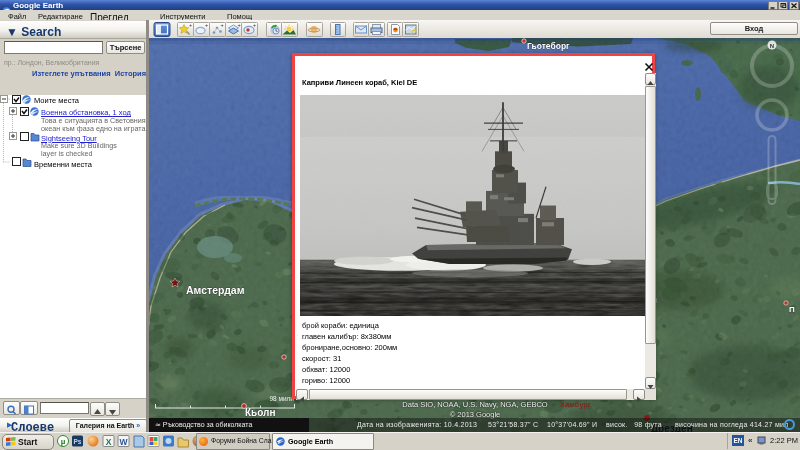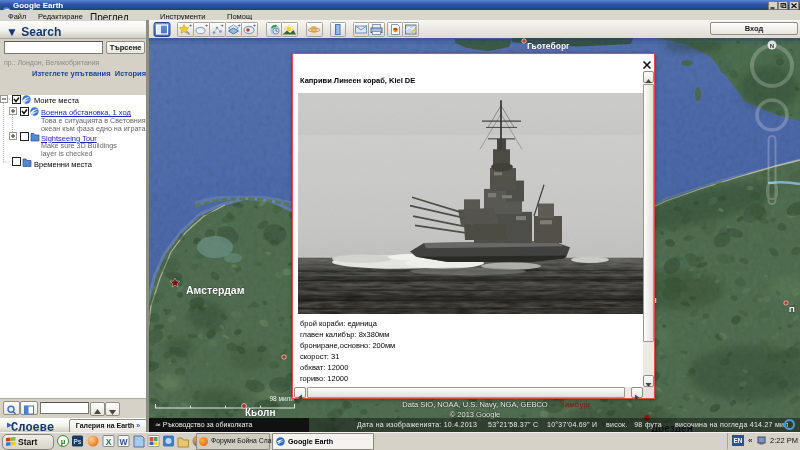--- a/index.html
+++ b/index.html
@@ -873,21 +873,21 @@
 <div class="abs" style="left:400px;top:400px;width:150px;text-align:center;font-size:7.5px;color:#eee;text-shadow:0 0 2px #000;">Data SIO, NOAA, U.S. Navy, NGA, GEBCO</div>
 <div class="abs" style="left:560px;top:400px;font-size:7.5px;color:#7a2a20;font-weight:bold;">Хамбург</div>
 <div class="abs" style="left:420px;top:410px;width:110px;text-align:center;font-size:7.5px;color:#e8e8e8;text-shadow:0 0 2px #000;">© 2013 Google</div>
 
 
 <div class="abs" style="left:149px;top:418px;width:651px;height:14px;background:rgba(10,10,10,0.45);"></div>
 <div class="abs" style="left:149px;top:418px;width:160px;height:14px;background:#111;color:#eee;font-size:7px;line-height:14px;"><span style="margin-left:6px;">≃ Ръководство за обиколката</span></div>
 <div class="abs" style="left:357px;top:421px;font-size:7px;color:#e8e8e8;letter-spacing:0.25px;">Дата на изображенията: 10.4.2013&nbsp;&nbsp;&nbsp;&nbsp;&nbsp;53°21'58.37" С&nbsp;&nbsp;&nbsp;&nbsp;10°37'04.69" И&nbsp;&nbsp;&nbsp;&nbsp;висок.&nbsp;&nbsp;&nbsp;98 фута&nbsp;&nbsp;&nbsp;&nbsp;&nbsp;&nbsp;височина на погледа 414.27 мил</div>
 <div class="abs" style="left:784px;top:419px;width:11px;height:11px;border:2.5px solid #4a9ad8;border-radius:50%;box-sizing:border-box;"></div>
 
-<div class="abs" style="left:292px;top:53px;width:363px;height:346px;background:#fff;border:1px solid #ef4444;box-sizing:border-box;box-shadow:0 1px 4px rgba(0,0,0,0.35);">
+<div class="abs" style="left:292px;top:53px;width:363px;height:346px;background:#fff;border:3px solid #ef4444;box-sizing:border-box;box-shadow:0 1px 4px rgba(0,0,0,0.35);">
 
  <svg class="abs" style="left:349px;top:6px;" width="10" height="10">
         <path d="M1.5 1.5 L8.5 8.5 M8.5 1.5 L1.5 8.5" stroke="#111" stroke-width="1.6"></path>
       </svg>
 
  <div class="abs" style="left:7px;top:21.5px;font-size:7.5px;font-weight:bold;color:#000;">Каприви Линеен кораб, Kiel DE</div>
 
  <svg class="abs" style="left:5px;top:39px;" width="345" height="221" viewBox="0 0 345 212" preserveAspectRatio="none">
   <defs>
    <linearGradient id="sky" x1="0" y1="0" x2="0" y2="1">

